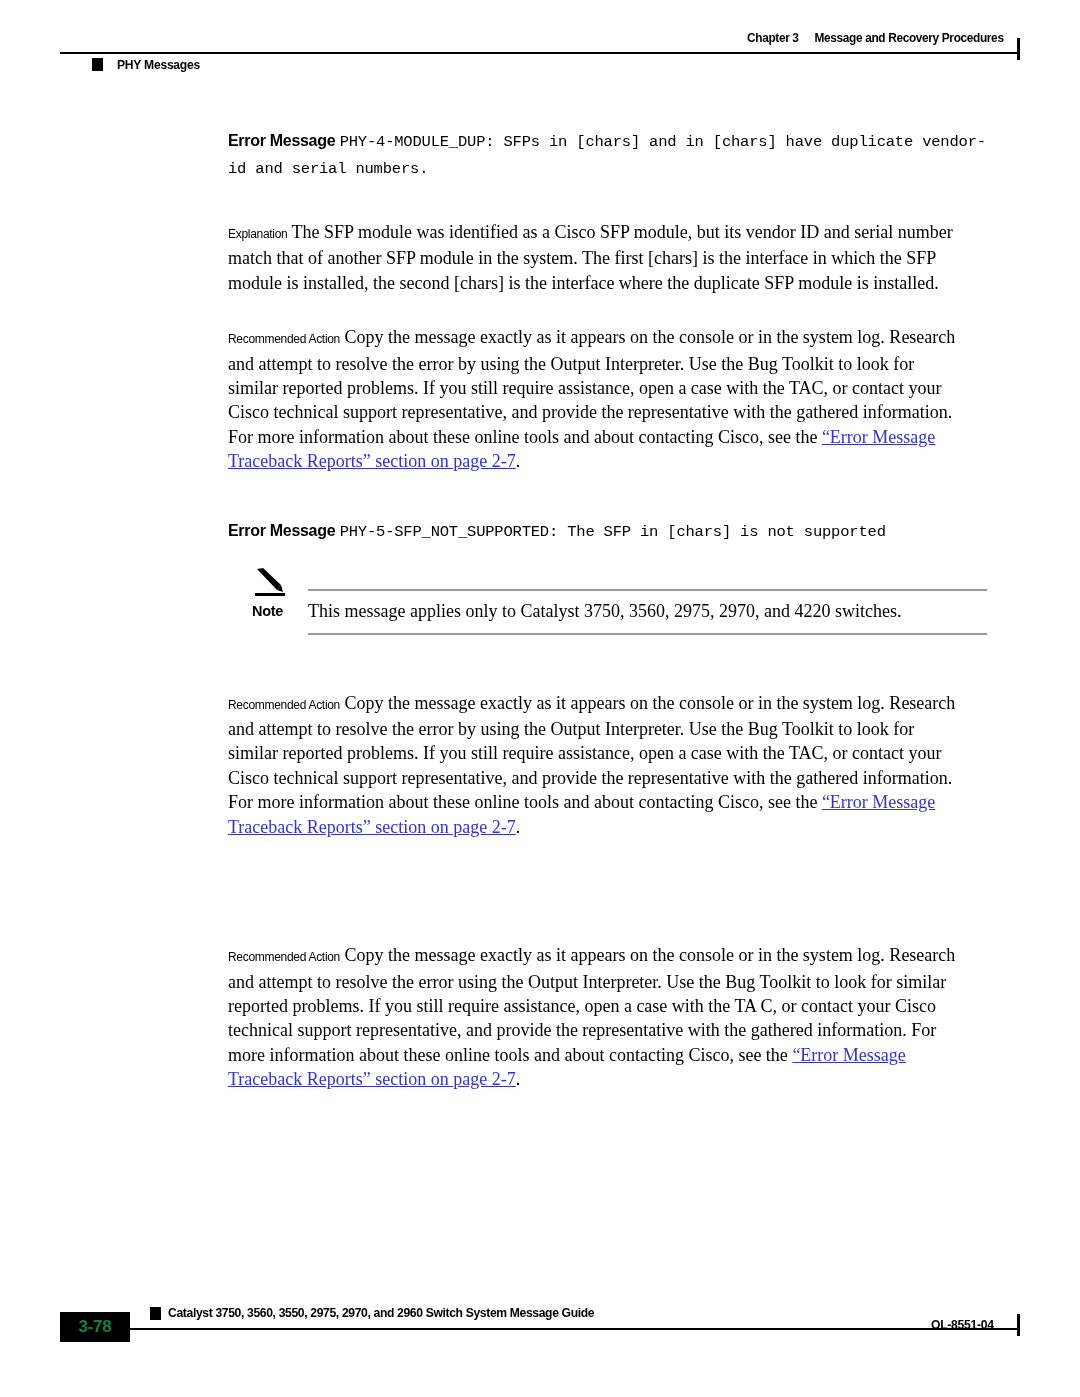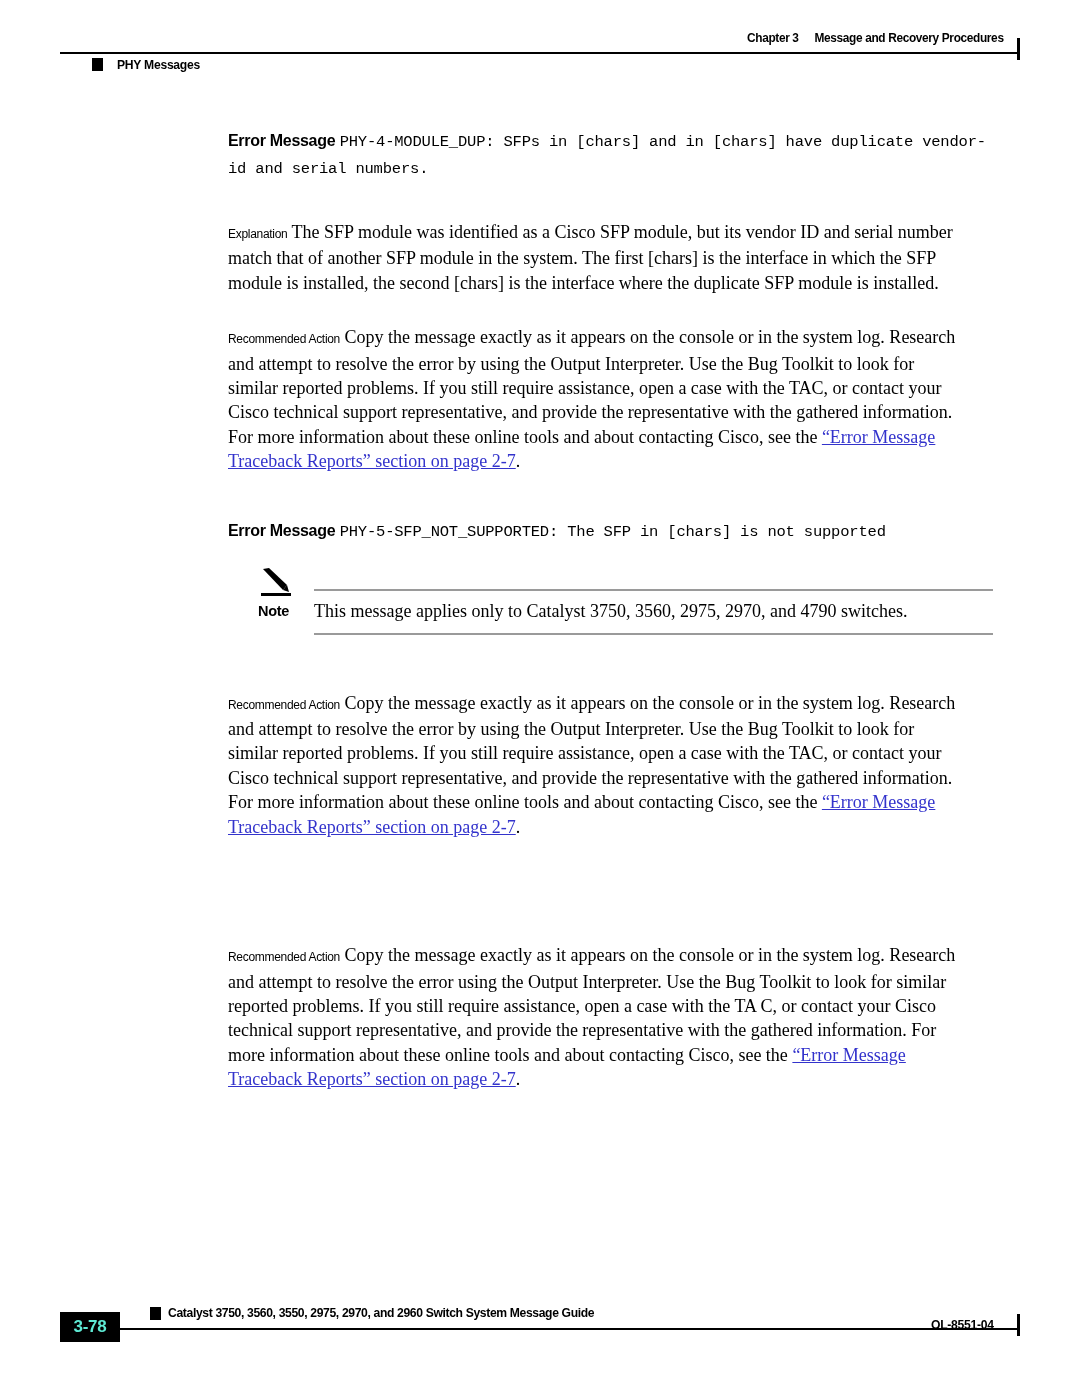--- a/index.html
+++ b/index.html
@@ -129,21 +129,21 @@
   
   .sp-22 { height: 22px; }
   .sp-26 { height: 26px; }
   .sp-30 { height: 30px; }
   .sp-38 { height: 38px; }
   .sp-44 { height: 44px; }
 
   
   .note {
     position: relative;
-    margin-left: 30px;
+    margin-left: 24px;
     width: 735px;
   }
   .note-icon-col {
     position: absolute;
     left: 0px;
     top: 0px;
     width: 56px;
     text-align: left;
   }
   .pencil {
@@ -214,24 +214,24 @@
     left: 0;
     right: 0;
     top: 23px;
     height: 2px;
     background: #000;
   }
   .ftr-pagebox {
     position: absolute;
     left: 0px;
     top: 7px;
-    width: 60px;
+    width: 70px;
     height: 30px;
     background: #000;
-    color: #5eead4;
+    color: #15803d;
     font-family: "Liberation Sans", sans-serif;
     font-weight: bold;
     font-size: 17px;
     display: flex;
     align-items: center;
     justify-content: center;
     letter-spacing: -0.3px;
   }
   .ftr-docid {
     position: absolute;
@@ -301,21 +301,21 @@
         <span class="pencil">
           <svg width="34" height="30" viewBox="0 0 34 30" xmlns="http://www.w3.org/2000/svg">
             <polygon points="3,2 9,1 27,18 23,23" fill="#000"></polygon>
             <polygon points="27,18 23,23 29,25" fill="#000"></polygon>
             <rect x="1" y="26" width="30" height="3" fill="#000"></rect>
           </svg>
         </span>
         <div class="note-word">Note</div>
       </div>
       <div class="note-rule-top"></div>
-      <div class="note-body">This message applies only to Catalyst 3750, 3560, 2975, 2970, and 4790 switches.</div>
+      <div class="note-body">This message applies only to Catalyst 3750, 3560, 2975, 2970, and 4220 switches.</div>
       <div class="note-rule-bottom"></div>
     </div>
 
     <div class="sp-26"></div>
     <div class="sp-30"></div>
     <p class="para indent">
       <span class="para-label">Recommended Action</span>
       <span>Copy the message exactly as it appears on the console or in the system log. Research and attempt to resolve the error by using the Output Interpreter. Use the Bug Toolkit to look for similar reported problems. If you still require assistance, open a case with the TAC, or contact your Cisco technical support representative, and provide the representative with the gathered information. For more information about these online tools and about contacting Cisco, see the </span><a class="link" href="#">“Error Message Traceback Reports” section on page 2-7</a><span>.</span>
     </p>
   </div>

